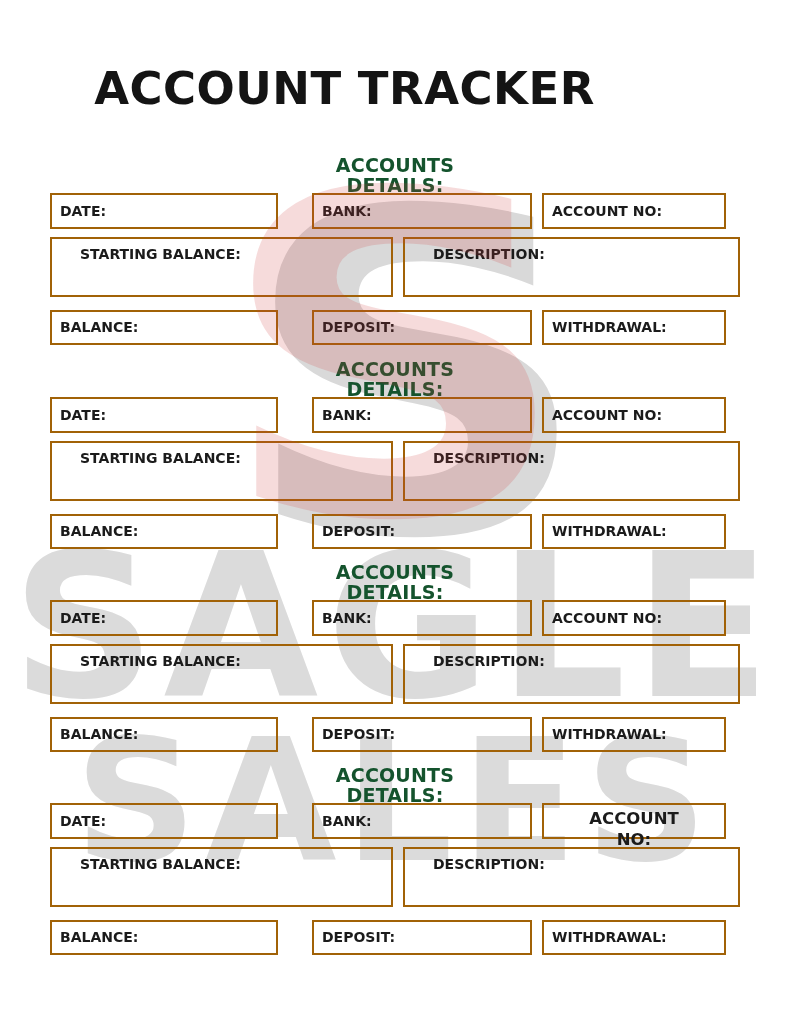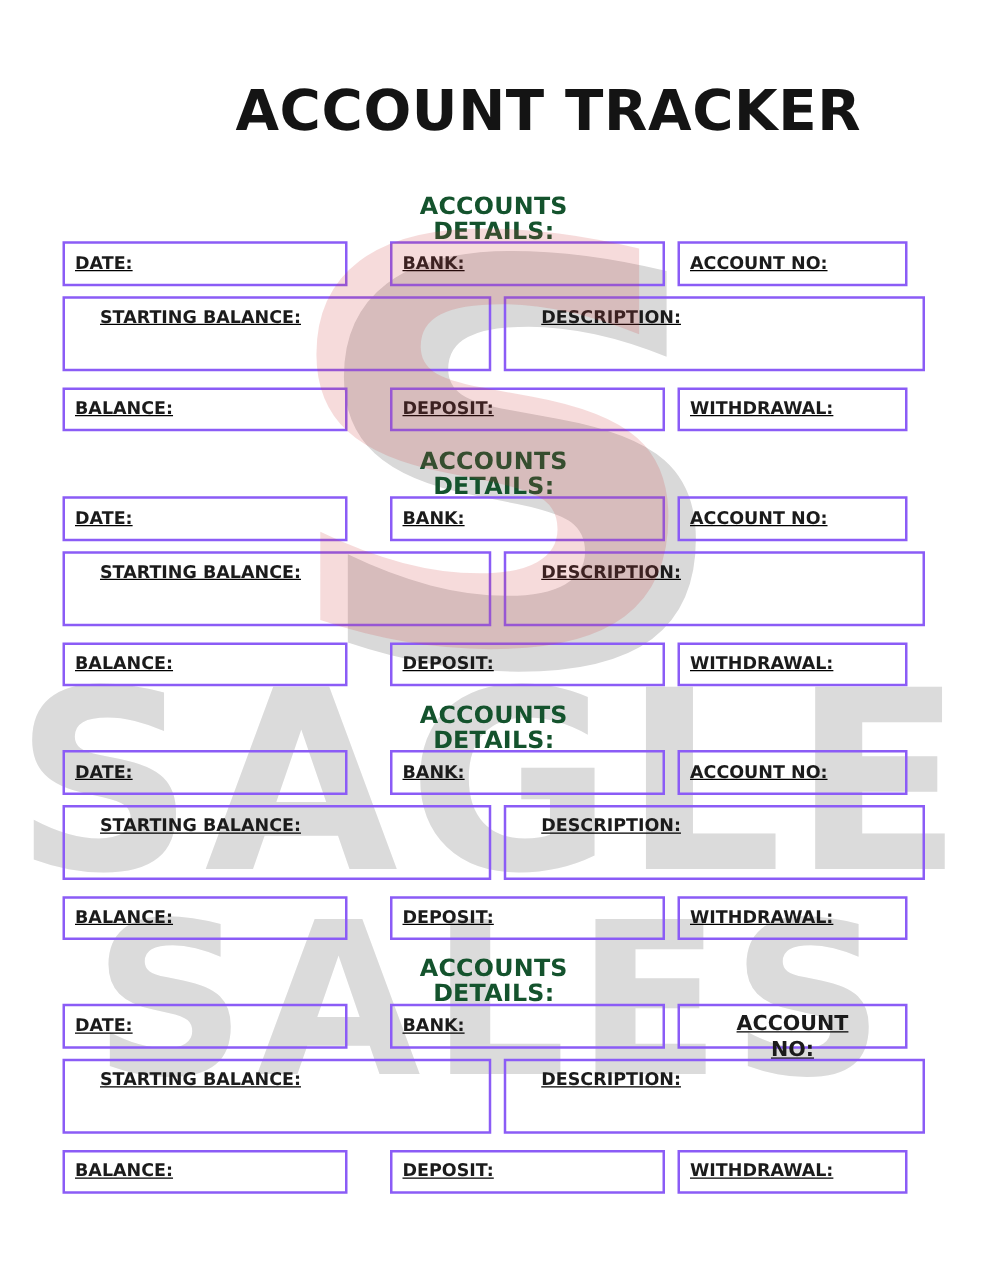--- a/index.html
+++ b/index.html
@@ -29,21 +29,21 @@
   .wm-s-red {
     left: 218px; top: 137px;
     font-size: 445px; color: rgba(207, 60, 60, 0.185);
     transform: scaleX(1.1); transform-origin: left top;
     z-index: 3; pointer-events: none;
   }
 
   
   .title {
     position: absolute; left: 0; top: 66px; width: 689px;
-    text-align: right; z-index: 2;
+    text-align: center; z-index: 2;
     font-size: 45px; font-weight: 800; color: #141414;
     letter-spacing: 0.5px; line-height: 1;
   }
 
   
   .acct {
     position: absolute; left: 50px; width: 690px; height: 192px; z-index: 2;
   }
   .acct-1 { top: 157px; }
   .acct-2 { top: 361px; }
@@ -56,25 +56,24 @@
     font-size: 19px; font-weight: 800; line-height: 20px;
     letter-spacing: 0.2px;
   }
 
   .row { position: absolute; left: 0; width: 690px; display: flex; gap: 10px; }
   .row-1 { top: 36px; height: 36px; }
   .row-2 { top: 80px; height: 60px; }
   .row-3 { top: 153px; height: 35px; text-align: center; }
 
   .box {
-    border: 2px solid #8b5cf6; background: transparent;
+    border: 2px solid #a16207; background: transparent;
     display: flex; align-items: center;
     padding-left: 8px; padding-right: 4px;
     overflow: visible;
-    text-decoration: underline;
   }
   .box .lbl {
     font-size: 14px; font-weight: bold; color: #1b1b1b;
     line-height: 1.15; white-space: nowrap;
   }
   .w-228 { width: 228px; }
   .w-220 { width: 220px; margin-left: 24px; }
   .w-222 { width: 184px; }
   .w-343 { width: 343px; }
   .w-337 { width: 337px; }

